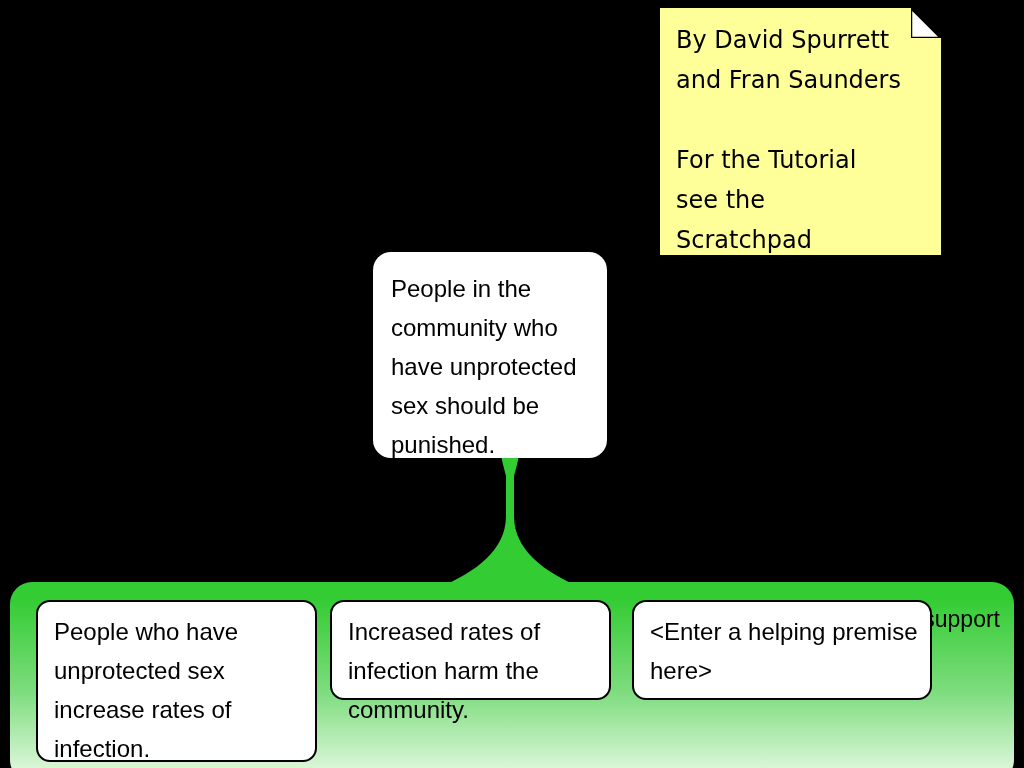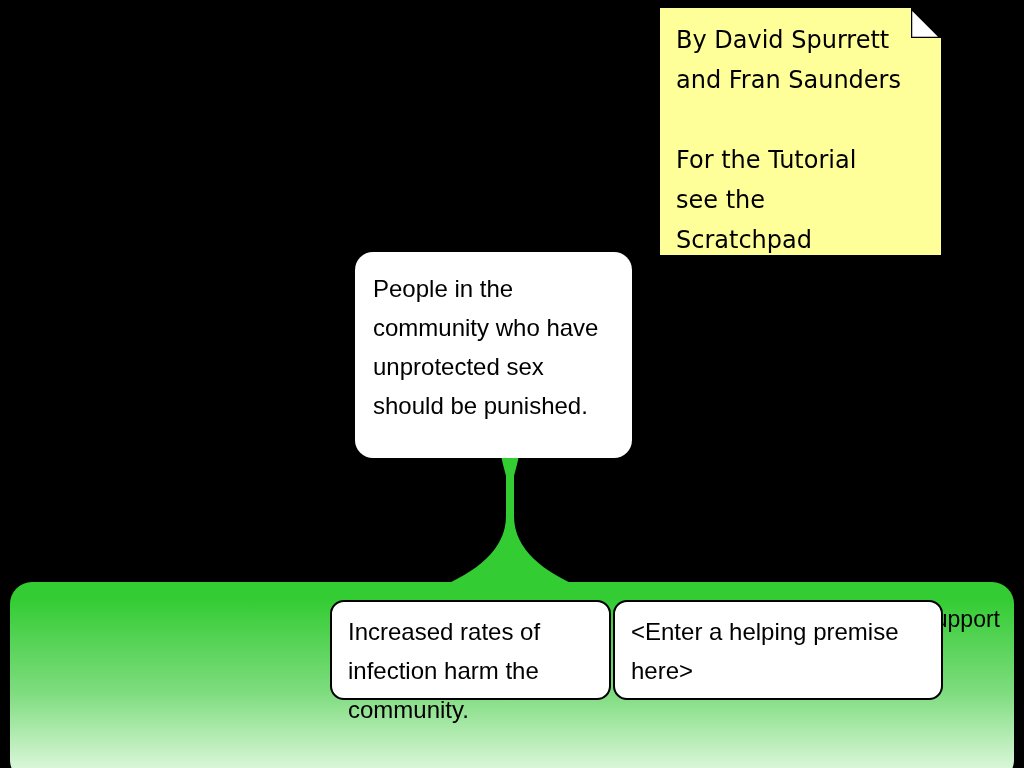--- a/index.html
+++ b/index.html
@@ -41,23 +41,23 @@
     top: 0;
     right: 0;
     width: 30px;
     height: 30px;
     display: block;
   }
 
   
   .conclusion-box {
     position: absolute;
-    left: 355px;
+    left: 373px;
     top: 252px;
-    width: 277px;
+    width: 234px;
     height: 206px;
     background: #ffffff;
     border-radius: 18px;
     box-sizing: border-box;
     padding: 17px 14px 10px 18px;
     z-index: 3;
   }
   .node-text {
     font-size: 24px;
     line-height: 39px;
@@ -99,21 +99,21 @@
     position: absolute;
     background: #ffffff;
     border: 2px solid #000000;
     border-radius: 14px;
     box-sizing: border-box;
     padding: 10px 12px 8px 16px;
     z-index: 4;
   }
   .premise-1 { left: 26px;  top: 18px; width: 281px; height: 162px; }
   .premise-2 { left: 320px; top: 18px; width: 281px; height: 100px; }
-  .premise-3 { left: 603px; top: 18px; width: 330px; height: 100px; }
+  .premise-3 { left: 622px; top: 18px; width: 300px; height: 100px; }
 </style>
 </head>
 <body>
 
 <div class="canvas">
 
   <div class="sticky-note">
     <div class="sticky-note-text">By David Spurrett
 and Fran Saunders
 
@@ -138,20 +138,23 @@
              L 152 134
              C 114 118, 84 96, 84 62
              L 84 22
              C 86 14, 88 8, 89 0
              Z" fill="#33cc33"></path>
   </svg>
 
   <div class="support-region">
     <div class="support-label">support</div>
 
+    <div class="premise-box premise-1">
+      <div class="node-text">People who have unprotected sex increase rates of infection.</div>
+    </div>
 
     <div class="premise-box premise-2">
       <div class="node-text">Increased rates of infection harm the community.</div>
     </div>
 
     <div class="premise-box premise-3">
       <div class="node-text">&lt;Enter a helping premise here&gt;</div>
     </div>
   </div>
 

